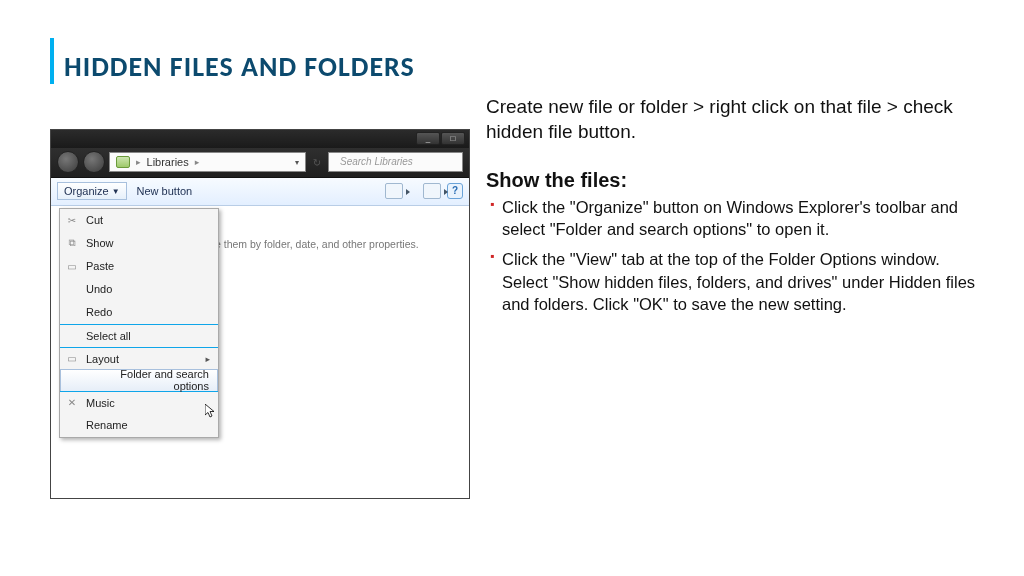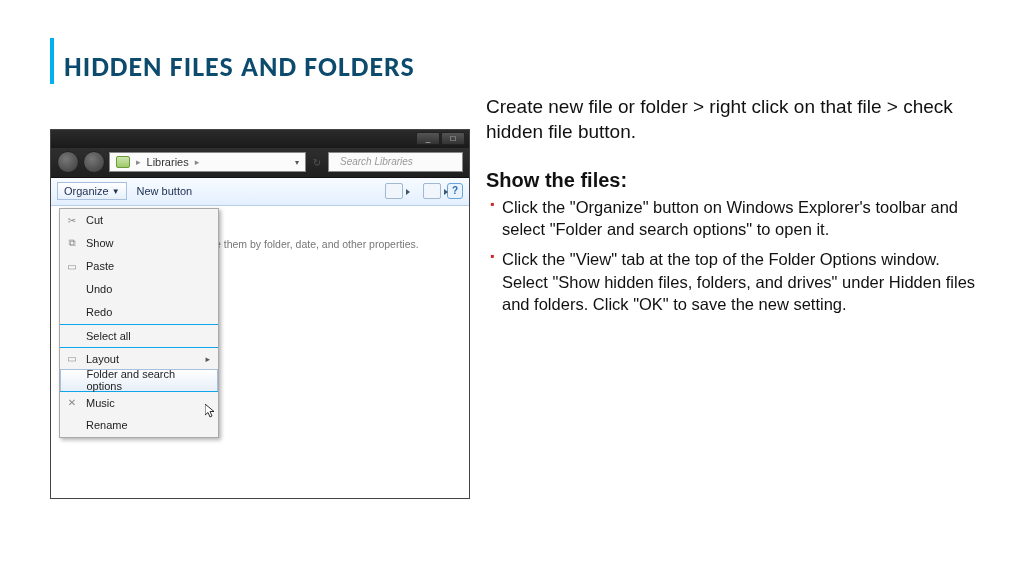--- a/index.html
+++ b/index.html
@@ -40,21 +40,21 @@
   .lib-title { color: #1a6b1a; font-size: 17px; font-weight: 400; }
   .lib-sub { color: #777; font-size: 10.5px; margin-top: 2px; }
   .lib-list { margin-top: 22px; }
   .lib-item { margin-bottom: 24px; }
   .lib-name { font-size: 12px; color: #222; }
   .lib-type { font-size: 10px; color: #888; }
   .menu { position: absolute; left: 8px; top: 78px; width: 160px; background: #f4f4f4; border: 1px solid #a9a9a9; box-shadow: 2px 2px 4px rgba(0,0,0,0.3); z-index: 5; }
   .menu-item { display: flex; align-items: center; height: 23px; padding: 0 8px 0 4px; gap: 6px; color: #222; }
   .menu-item .mi-icon { width: 16px; height: 14px; display: flex; align-items: center; justify-content: center; color: #888; font-size: 10px; border: 1px solid transparent; }
   .menu-item.sep { border-top: 1px solid #0ea5e9; align-items: center; }
-  .menu-item.hl { background: linear-gradient(to bottom,#fff,#e6eef8); border: 1px solid #a8c0dd; margin: -1px 0; }
+  .menu-item.hl { background: linear-gradient(to bottom,#fff,#e6eef8); border: 1px solid #a8c0dd; margin: -1px 0; text-align: right; }
   .mi-sub { margin-left: auto; font-size: 9px; color: #555; }
   .cursor { position: absolute; left: 154px; top: 274px; width: 10px; height: 14px; z-index: 6; }
   .cursor svg { width: 100%; height: 100%; }
 </style>
 </head>
 <body>
 
 <div class="slide">
   <div class="title-wrap">
     <div class="accent"></div>

